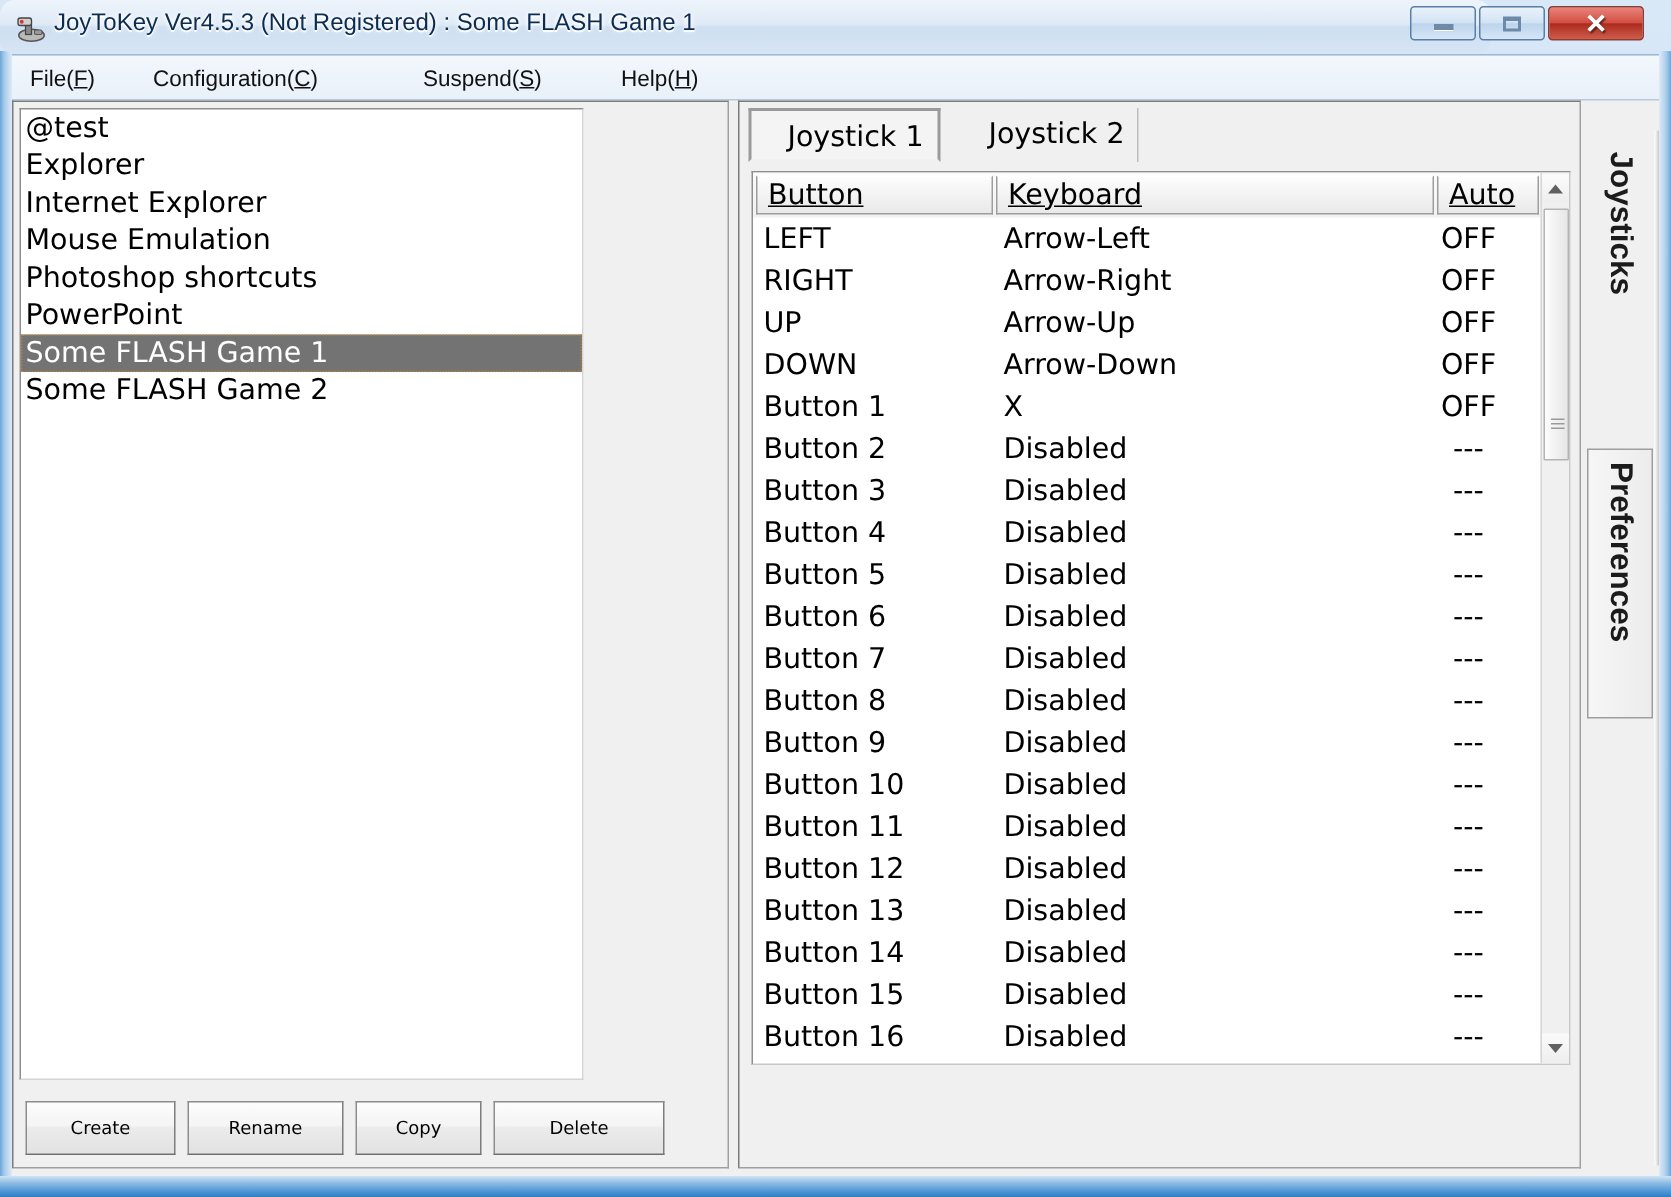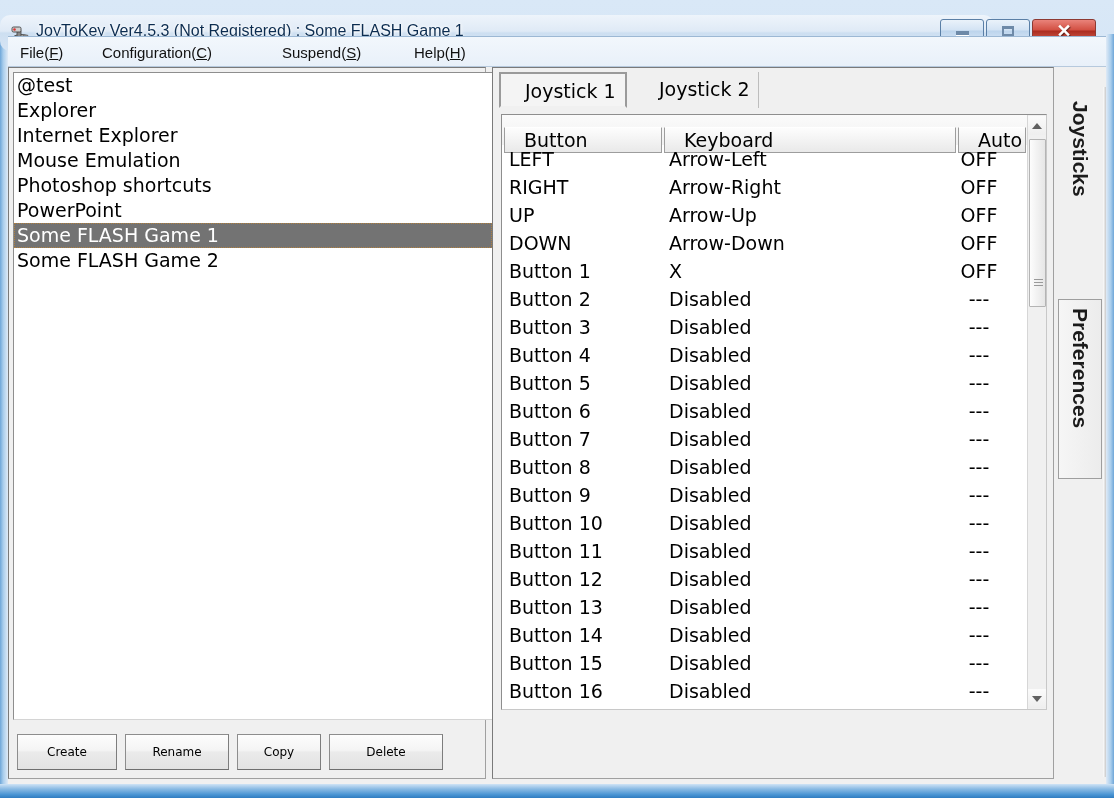--- a/index.html
+++ b/index.html
@@ -29,21 +29,21 @@
   #frame-left  { left:0; top:34px; width:8px; height:764px;
                  background: linear-gradient(to right, #6ea6d8 0%, #a9cdec 40%, #dfeaf6 100%); }
   #frame-right { right:0; top:34px; width:8px; height:764px;
                  background: linear-gradient(to left, #6ea6d8 0%, #a9cdec 40%, #dfeaf6 100%); }
   #frame-bottom{ left:0; bottom:0; width:1114px; height:14px;
                  background: linear-gradient(to bottom, #cfe3f5 0%, #8bbbe4 35%, #4a95d4 75%, #2f7cc0 100%); }
 
   
   #titlebar {
     position: absolute;
-    left: 0; top: 15px; width: 994px; height: 36px;
+    left: 0; top: 0; width: 994px; height: 36px;
     background: linear-gradient(to bottom, #eef4fb 0%, #dfeaf6 45%, #cddff1 50%, #d7e5f4 100%);
     border-radius: 10px;
   }
   #title-icon {
     position: absolute; left: 10px; top: 9px;
     width: 20px; height: 19px;
   }
   #title-text {
     position: absolute; left: 36px; top: 7px;
     font-size: 16px; color: #0b2c50;
@@ -121,21 +121,21 @@
     width: 478px; height: 712px;
     box-sizing: border-box;
     background: #f0f0f0;
     border: 1px solid #a0a0a0;
     border-top-color: #7a7a7a;
     border-left-color: #7a7a7a;
   }
   #profile-list {
     position: absolute;
     left: 4px; top: 4px;
-    width: 480px; height: 648px;
+    width: 376px; height: 648px;
     box-sizing: border-box;
     background: #ffffff;
     border: 1px solid #8e8e8e;
     border-right-color: #d4d4d4;
     border-bottom-color: #d4d4d4;
     overflow: hidden;
   }
   .profile-item {
     height: 25px; line-height: 25px;
     font-size: 19px; color: #000000;
@@ -223,32 +223,33 @@
     border-right-color: #c8c8c8;
     border-bottom-color: #c8c8c8;
     overflow: hidden;
   }
   #table-head {
     position: absolute; left: 0; top: 0;
     width: 546px; height: 30px;
     background: linear-gradient(to bottom, #fbfbfb 0%, #f1f1f1 100%);
   }
   .th {
-    position: absolute; top: 12px;
+    position: absolute; top: 2px;
     height: 26px; line-height: 25px;
     box-sizing: border-box;
     background: linear-gradient(to bottom, #fdfdfd 0%, #f2f2f2 55%, #e9e9e9 100%);
     border: 1px solid #9d9d9d;
     border-top-color: #ffffff;
     font-size: 19px;
     font-family: "DejaVu Sans", sans-serif;
     color: #000000;
-    padding-left: 19px;
+    padding-left: 7px;
     white-space: nowrap;
     cursor: default;
+    text-decoration: underline;
   }
   #rows {
     position: absolute; left: 0; top: 31px;
     width: 527px; height: 564px;
     overflow: hidden;
   }
   .row {
     position: relative;
     height: 28px;
     font-size: 19px;

